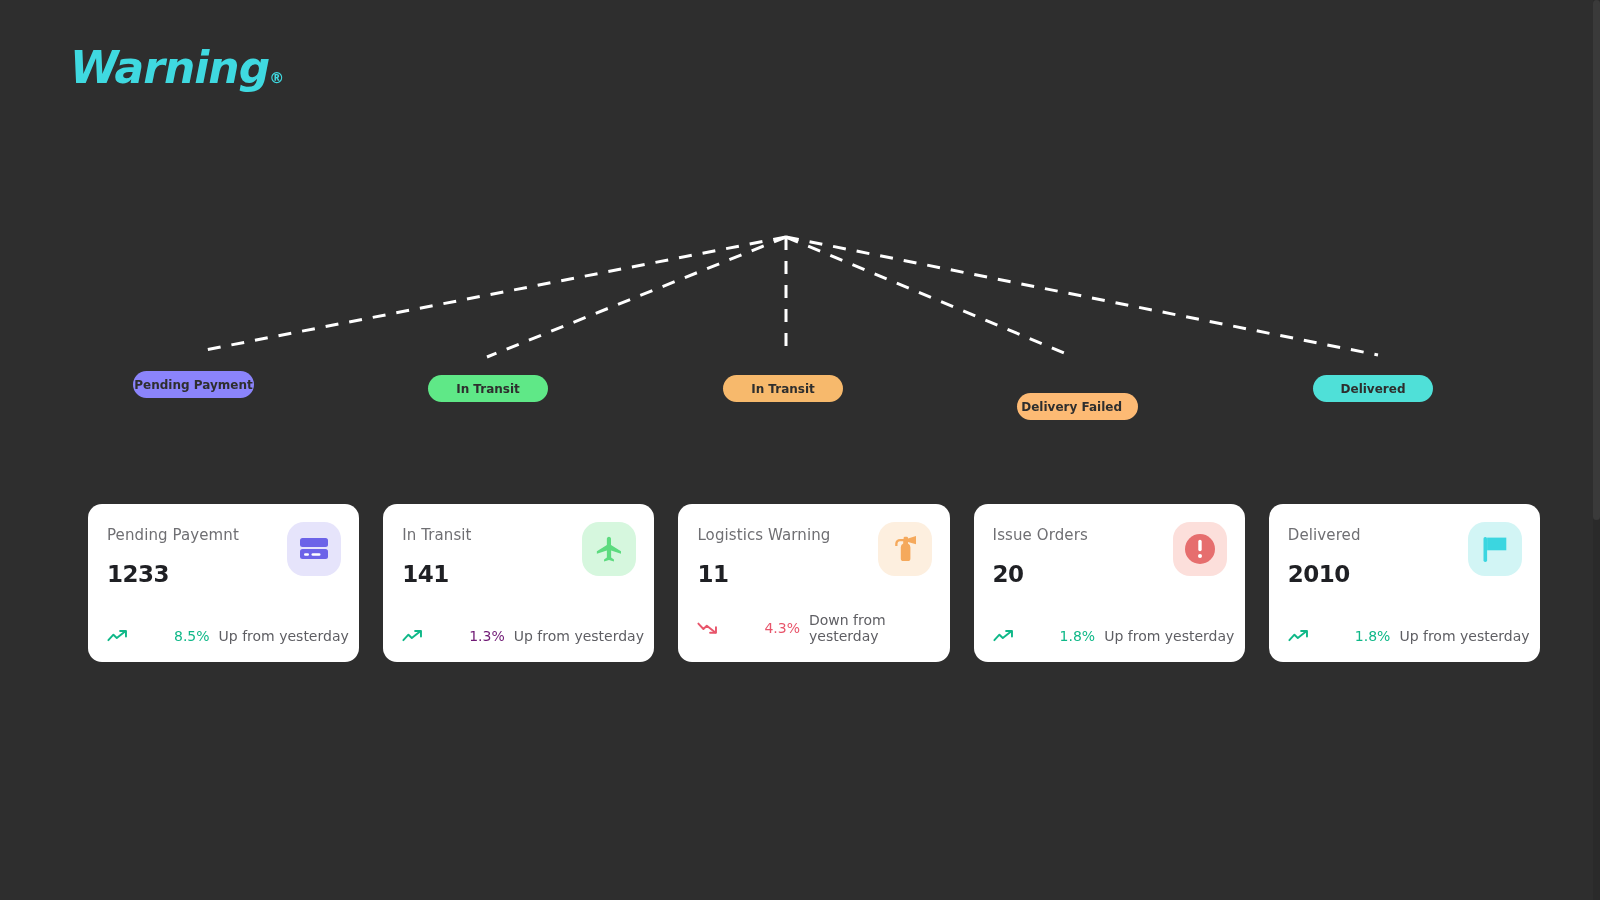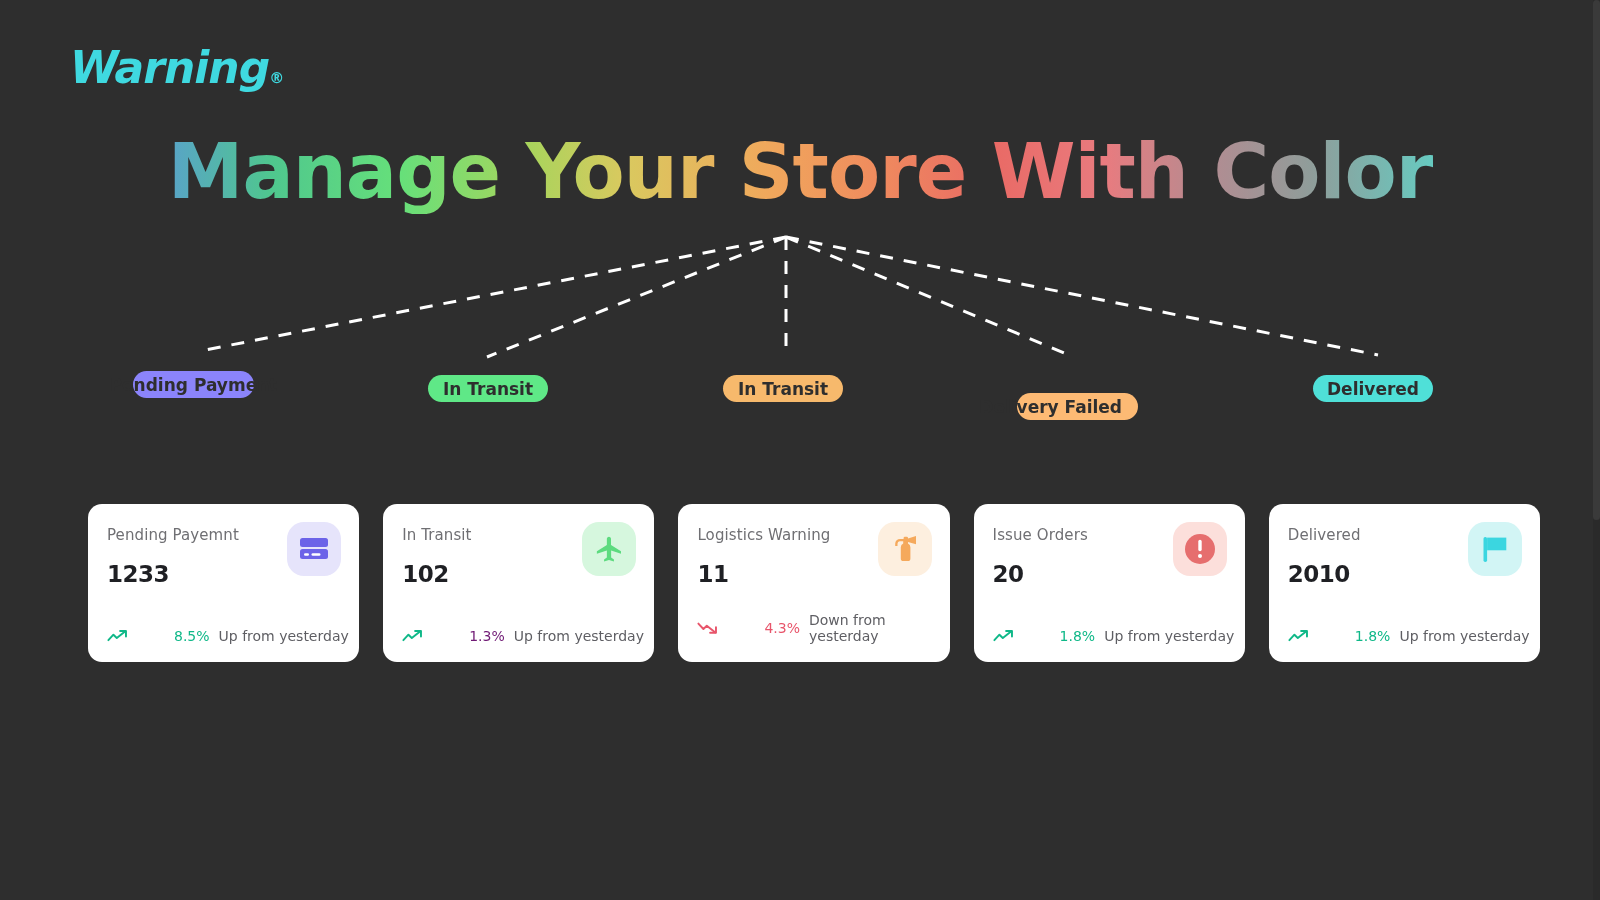--- a/index.html
+++ b/index.html
@@ -54,21 +54,21 @@
   
   #connectors { position:absolute; left:0; top:0; width:1600px; height:460px; }
 
   
   .pill {
     position:absolute;
     display:flex; align-items:center; justify-content:center;
     height:27px;
     border-radius:14px;
     font-family:"DejaVu Sans", sans-serif;
-    font-weight:bold; font-size:17px;
+    font-weight:bold; font-size:12px;
     color:#2e2e2e;
     white-space:nowrap;
     padding:4px 16px;
   }
 
   
   #cards {
     position:absolute; left:60px; top:504px;
     width:1480px; height:158px;
     display:flex; gap:24px;padding-left:28px;
@@ -114,21 +114,20 @@
     background:#3a3a3a; border-radius:4px;
   }
 </style>
 </head>
 <body>
 
 <div id="stage">
 
   <div id="logo"><span>Warning</span><span class="reg">®</span></div>
 
-  <div id="headline">Manage Your Store With Color</div>
 
   <svg id="connectors" viewBox="0 0 1600 460" preserveAspectRatio="none">
       <line x1="786" y1="237" x2="200" y2="351" stroke="#ffffff" stroke-width="3" stroke-dasharray="13 11"></line>
       <line x1="786" y1="237" x2="487" y2="357" stroke="#ffffff" stroke-width="3" stroke-dasharray="13 11"></line>
       <line x1="786" y1="237" x2="786" y2="352" stroke="#ffffff" stroke-width="3" stroke-dasharray="13 11"></line>
       <line x1="786" y1="237" x2="1074" y2="357" stroke="#ffffff" stroke-width="3" stroke-dasharray="13 11"></line>
       <line x1="786" y1="237" x2="1378" y2="355" stroke="#ffffff" stroke-width="3" stroke-dasharray="13 11"></line>
     </svg>
 
   <div id="pill-layer">
@@ -167,21 +166,21 @@
               <path d="M1.5 11.5 7 5.6l3.7 3.6L20 1.8" fill="none" stroke="#0fb888" stroke-width="2.1" stroke-linecap="round" stroke-linejoin="round"></path>
               <path d="M14.3 1.6h6.4v6" fill="none" stroke="#0fb888" stroke-width="2.1" stroke-linecap="round" stroke-linejoin="round"></path>
             </svg>
           </span>
           <span class="pct" style="color: rgb(15, 184, 136);">8.5%</span>
           <span class="txt">Up from yesterday</span>
         </div>
       </div>
       <div class="card">
         <div class="card-title">In Transit</div>
-        <div class="card-value">102</div>
+        <div class="card-value">141</div>
         <div class="card-icon" style="background: rgb(214, 247, 222);">
           <svg width="32" height="32" viewBox="0 0 24 24">
             <path fill="#5ddb7f" d="M21 15.5v-1.9l-7.5-4.6V4.1a1.6 1.6 0 0 0-3.1 0v4.9L2.9 13.6v1.9l7.5-2.3v5.1l-2.1 1.5v1.5l3.7-1 3.7 1v-1.5l-2.1-1.5v-5.1z"></path>
           </svg>
         </div>
         <div class="card-foot">
           <span style="display: flex;">
             <svg class="trend-ico" viewBox="0 0 24 14">
               <path d="M1.5 11.5 7 5.6l3.7 3.6L20 1.8" fill="none" stroke="#0fb888" stroke-width="2.1" stroke-linecap="round" stroke-linejoin="round"></path>
               <path d="M14.3 1.6h6.4v6" fill="none" stroke="#0fb888" stroke-width="2.1" stroke-linecap="round" stroke-linejoin="round"></path>

